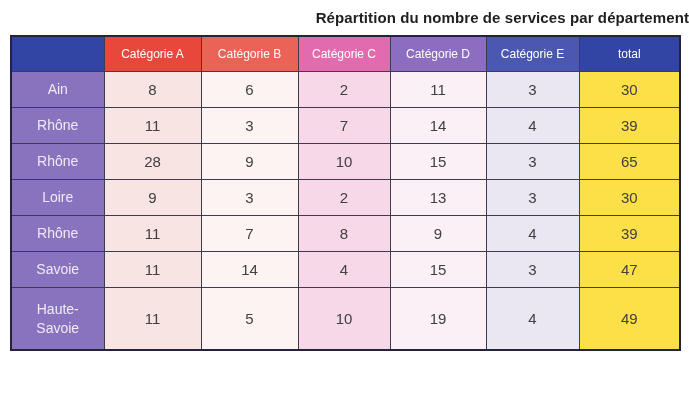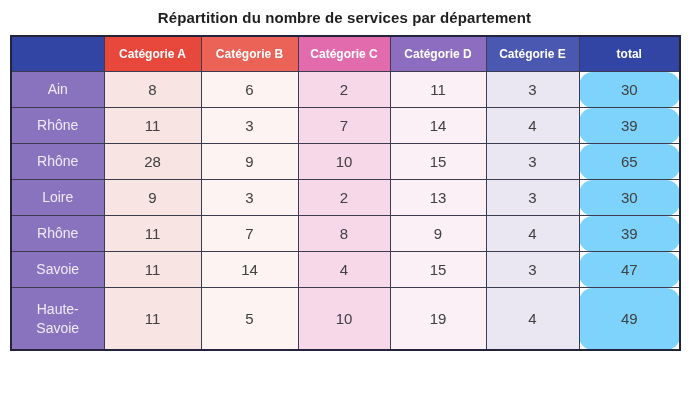--- a/index.html
+++ b/index.html
@@ -5,21 +5,21 @@
   html, body {
     margin: 0;
     padding: 0;
     background: #ffffff;
     width: 689px;
     height: 401px;
     font-family: "Liberation Sans", "DejaVu Sans", sans-serif;
     overflow: hidden;
   }
   .page-title {
-    text-align: center;
+    text-align: right;
     font-size: 15px;
     font-weight: bold;
     color: #1f1f1f;
     margin: 9px 0 9px 0;
     letter-spacing: 0.1px;
   }
   table.services {
     border-collapse: collapse;
     table-layout: fixed;
     margin-left: 10px;
@@ -39,21 +39,21 @@
   col.c-b     { width: 97px; }
   col.c-c     { width: 92px; }
   col.c-d     { width: 96px; }
   col.c-e     { width: 93px; }
   col.c-t     { width: 101px; }
   
   tr.head th {
     height: 34px;
     color: #ffffff;
     font-size: 12px;
-    font-weight: bold;
+    font-weight: normal;
   }
   th.h-blank { background: #3345a4; }
   th.h-a     { background: #e8483b; }
   th.h-b     { background: #eb6257; }
   th.h-c     { background: #e26bae; margin-top: 24px; }
   th.h-d     { background: #8c6dbf; }
   th.h-e     { background: #4a58b2; margin-top: 47px; }
   th.h-t     { background: #3345a4; margin-top: 40px; }
   
   tr.r  td, tr.r  th { height: 35px; }
@@ -72,21 +72,21 @@
   }
   td.v {
     font-size: 15px;
     color: #404040;
   }
   td.v-a { background: #f8e4e2; }
   td.v-b { background: #fdf3f2; }
   td.v-c { background: #f7d8e8; }
   td.v-d { background: #faf0f5; }
   td.v-e { background: #eae7f2; }
-  td.v-t { background: #7dd3fc; border-radius: 14px; }
+  td.v-t { background: #fde047; }
 </style>
 </head>
 <body>
 
 <div class="page-title">Répartition du nombre de services par département</div>
 
 <table class="services">
   <colgroup>
     <col class="c-label">
       <col class="c-a">

